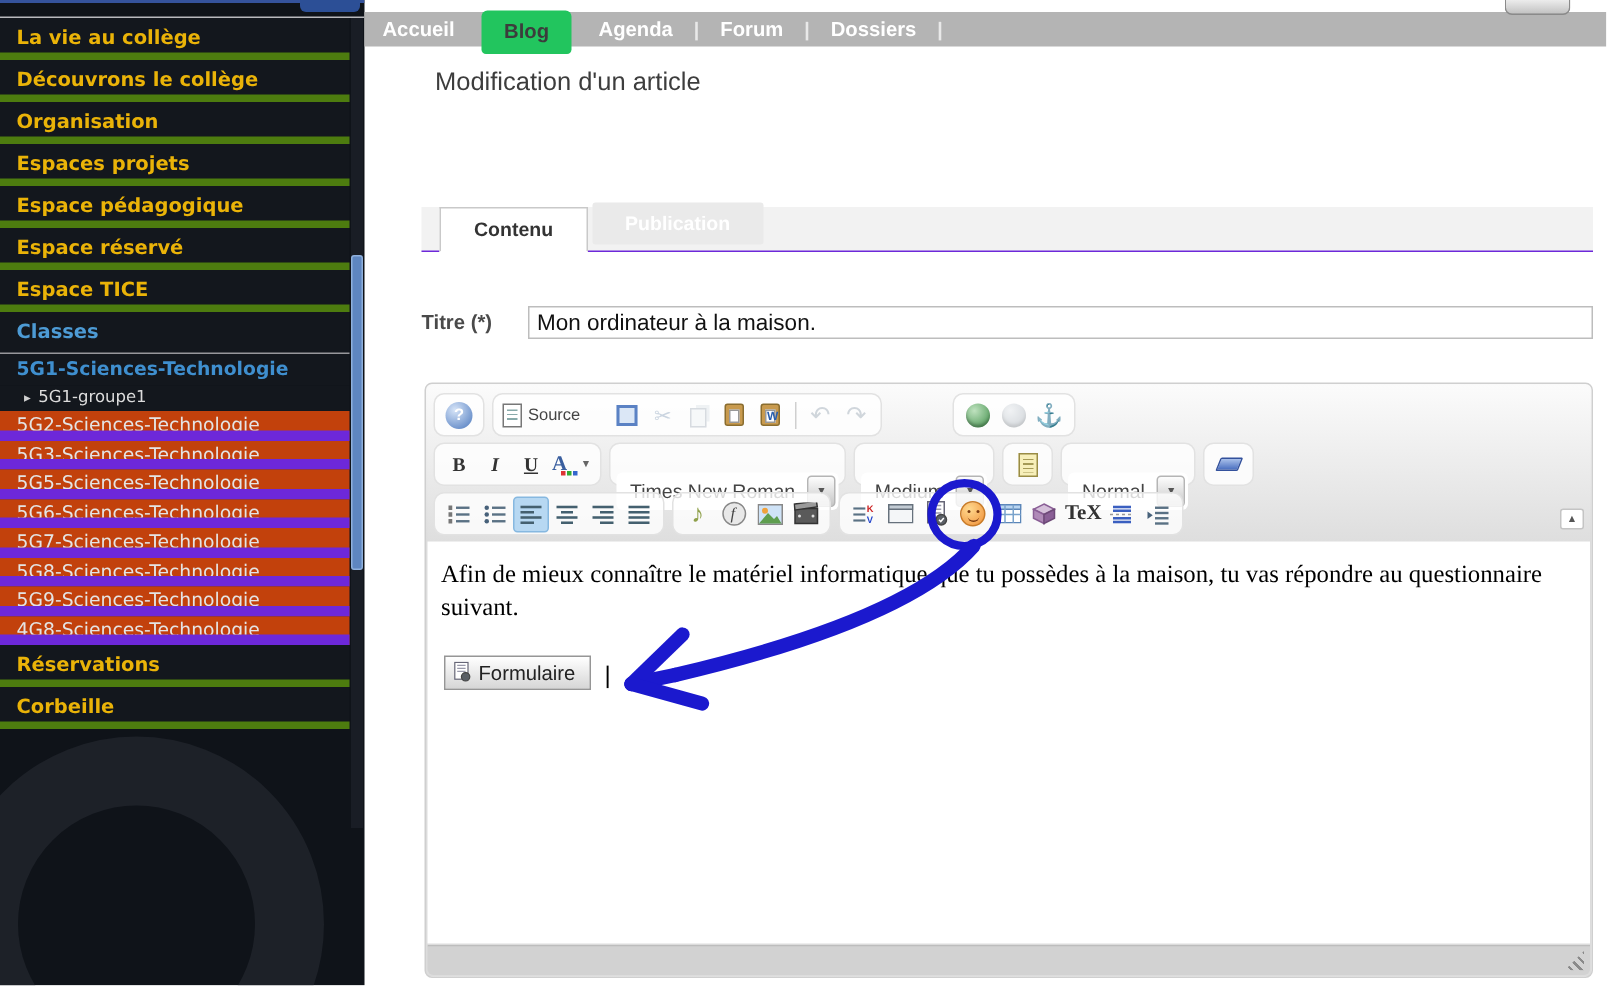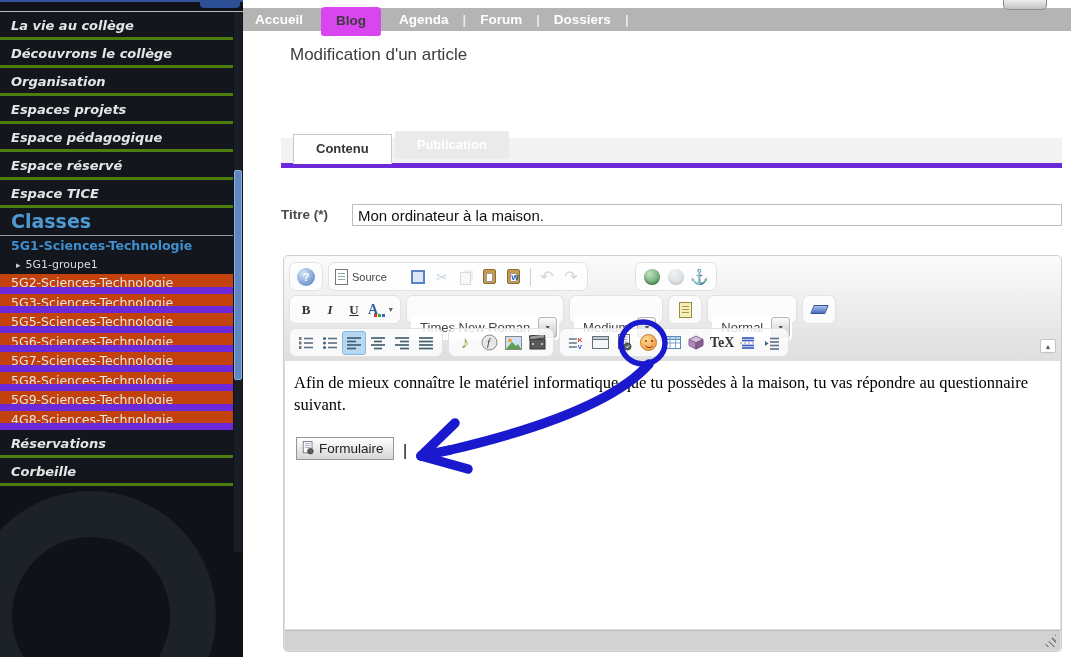--- a/index.html
+++ b/index.html
@@ -9,43 +9,43 @@
     background:#fff; font-family:"Liberation Sans", sans-serif;
   }
 
   
   #sidebar { position:absolute; left:0; top:0; width:243px; height:657px; background:#0f1319; overflow:hidden; }
   #sidebar .topline { position:absolute; top:0; left:0; right:0; height:2px; background:#35539c; }
   #sidebar .topnotch { position:absolute; top:0; right:3px; width:40px; height:8px; background:#2c4f96; border-radius:0 0 4px 4px; }
   #sidebar .topsep { position:absolute; top:11px; left:0; right:0; height:1px; background:#b9b9bd; }
   #menu { position:absolute; top:12px; left:0; width:233px; }
   .sn { padding-left:11px; white-space:nowrap; overflow:hidden; font-family:"DejaVu Sans", sans-serif; cursor:pointer; }
-  .s-sec  { color:#e5e5e5; font-weight:bold; font-size:13px; height:28px; line-height:27px; border-bottom:3px solid #4d7c0f; background:#13171d;font-style:italic; }
-  .s-cat  { color:#4d9bd5; font-weight:bold; font-size:19px; height:28px; line-height:27px; border-bottom:1px solid #97979b; background:#13171d; }
+  .s-sec  { color:#eab308; font-weight:bold; font-size:13px; height:28px; line-height:27px; border-bottom:5px solid #4d7c0f; background:#13171d; }
+  .s-cat  { color:#4d9bd5; font-weight:bold; font-size:13px; height:28px; line-height:27px; border-bottom:1px solid #97979b; background:#13171d; }
   .s-cat2 { color:#3f8fcf; font-weight:bold; font-size:12.5px; height:21px; line-height:20px; border-bottom:none; background:#13171d; }
   .s-sub  { color:#dcdcdc; font-size:11px; height:17px; line-height:16px; padding-left:16px; background:#13171d; }
   .s-sub .tri { color:#cfcfcf; font-size:9px; margin-right:5px; }
   .s-class{ color:#e4e4e4; font-size:12.5px; height:19.5px; line-height:18px; border-bottom:7px solid #6d28d9; background:#c2410c; }
   #sidebar .scrolltrack { position:absolute; top:12px; right:1px; width:8px; height:540px; background:#191d25; }
   #sidebar .scrollthumb { position:absolute; top:170px; right:1px; width:8px; height:210px; background:#5e86c0; border:1px solid #8fb0dc; border-radius:2px; }
   #sidebar .logoring { position:absolute; left:-34px; bottom:-84px; width:250px; height:250px; border:46px solid #1d2128; border-radius:50%; }
 
   
   #topbar { position:absolute; left:243px; top:8px; right:0; height:23px; background:#b4b4b4; }
   #topbar .navwrap { display:flex; align-items:center; height:100%; }
   .navitem { color:#fff; font-weight:bold; font-size:13.5px; padding:0 12px; cursor:pointer; }
-  .navitem.active { background:#d946ef; color:#3c3c3c; border-radius:4px 4px 3px 3px; padding:6px 15px 8px; margin:0 6px; position:relative; top:2px; }
+  .navitem.active { background:#22c55e; color:#3c3c3c; border-radius:4px 4px 3px 3px; padding:6px 15px 8px; margin:0 6px; position:relative; top:2px; }
   .navsep { color:#e9e9e9; font-weight:bold; font-size:13px; padding:0 2px; }
   #drawer-handle { position:absolute; left:1003px; top:0; width:44px; height:10px; background:linear-gradient(#ececec,#c2c2c2); border:1px solid #8a8a8a; border-top:none; border-radius:0 0 5px 5px; cursor:pointer; }
 
   
   #page-title { position:absolute; left:290px; top:45px; font-size:17px; color:#3d3d3d; }
 
   
-  #tabstrip { position:absolute; left:281px; top:138px; width:781px; height:30px; background:#f2f2f2; border-bottom:5px solid #6d28d9; display:flex; align-items:flex-end; }
+  #tabstrip { position:absolute; left:281px; top:138px; width:781px; height:30px; background:#f2f2f2; border-bottom:1px solid #6d28d9; display:flex; align-items:flex-end; }
   .ctab { font-size:13px; font-weight:bold; padding:6px 22px 7px; cursor:pointer; }
   .ctab.active { background:#fff; color:#333; border:1px solid #c9c9c9; border-bottom:1px solid #fff; margin-left:12px; margin-bottom:-1px; }
   .ctab.inactive { background:#eaeaea; color:#fff; margin-left:3px; margin-bottom:4px; border-radius:2px; }
 
   
   #titre-label { position:absolute; left:281px; top:207px; font-size:13.5px; font-weight:bold; color:#4a4a4a; }
   #titre-input { position:absolute; left:352px; top:204px; width:710px; height:22px; border:1px solid #bdbdbd; font-size:15px; font-family:"Liberation Sans",sans-serif; color:#111; padding:0 5px; background:#fff; }
 
   
   #editor { position:absolute; left:283px; top:255px; width:779px; height:397px; border:1px solid #cfcfcf; border-radius:5px; background:linear-gradient(#fafafa,#dcdcdc 104px,#dcdcdc); }

